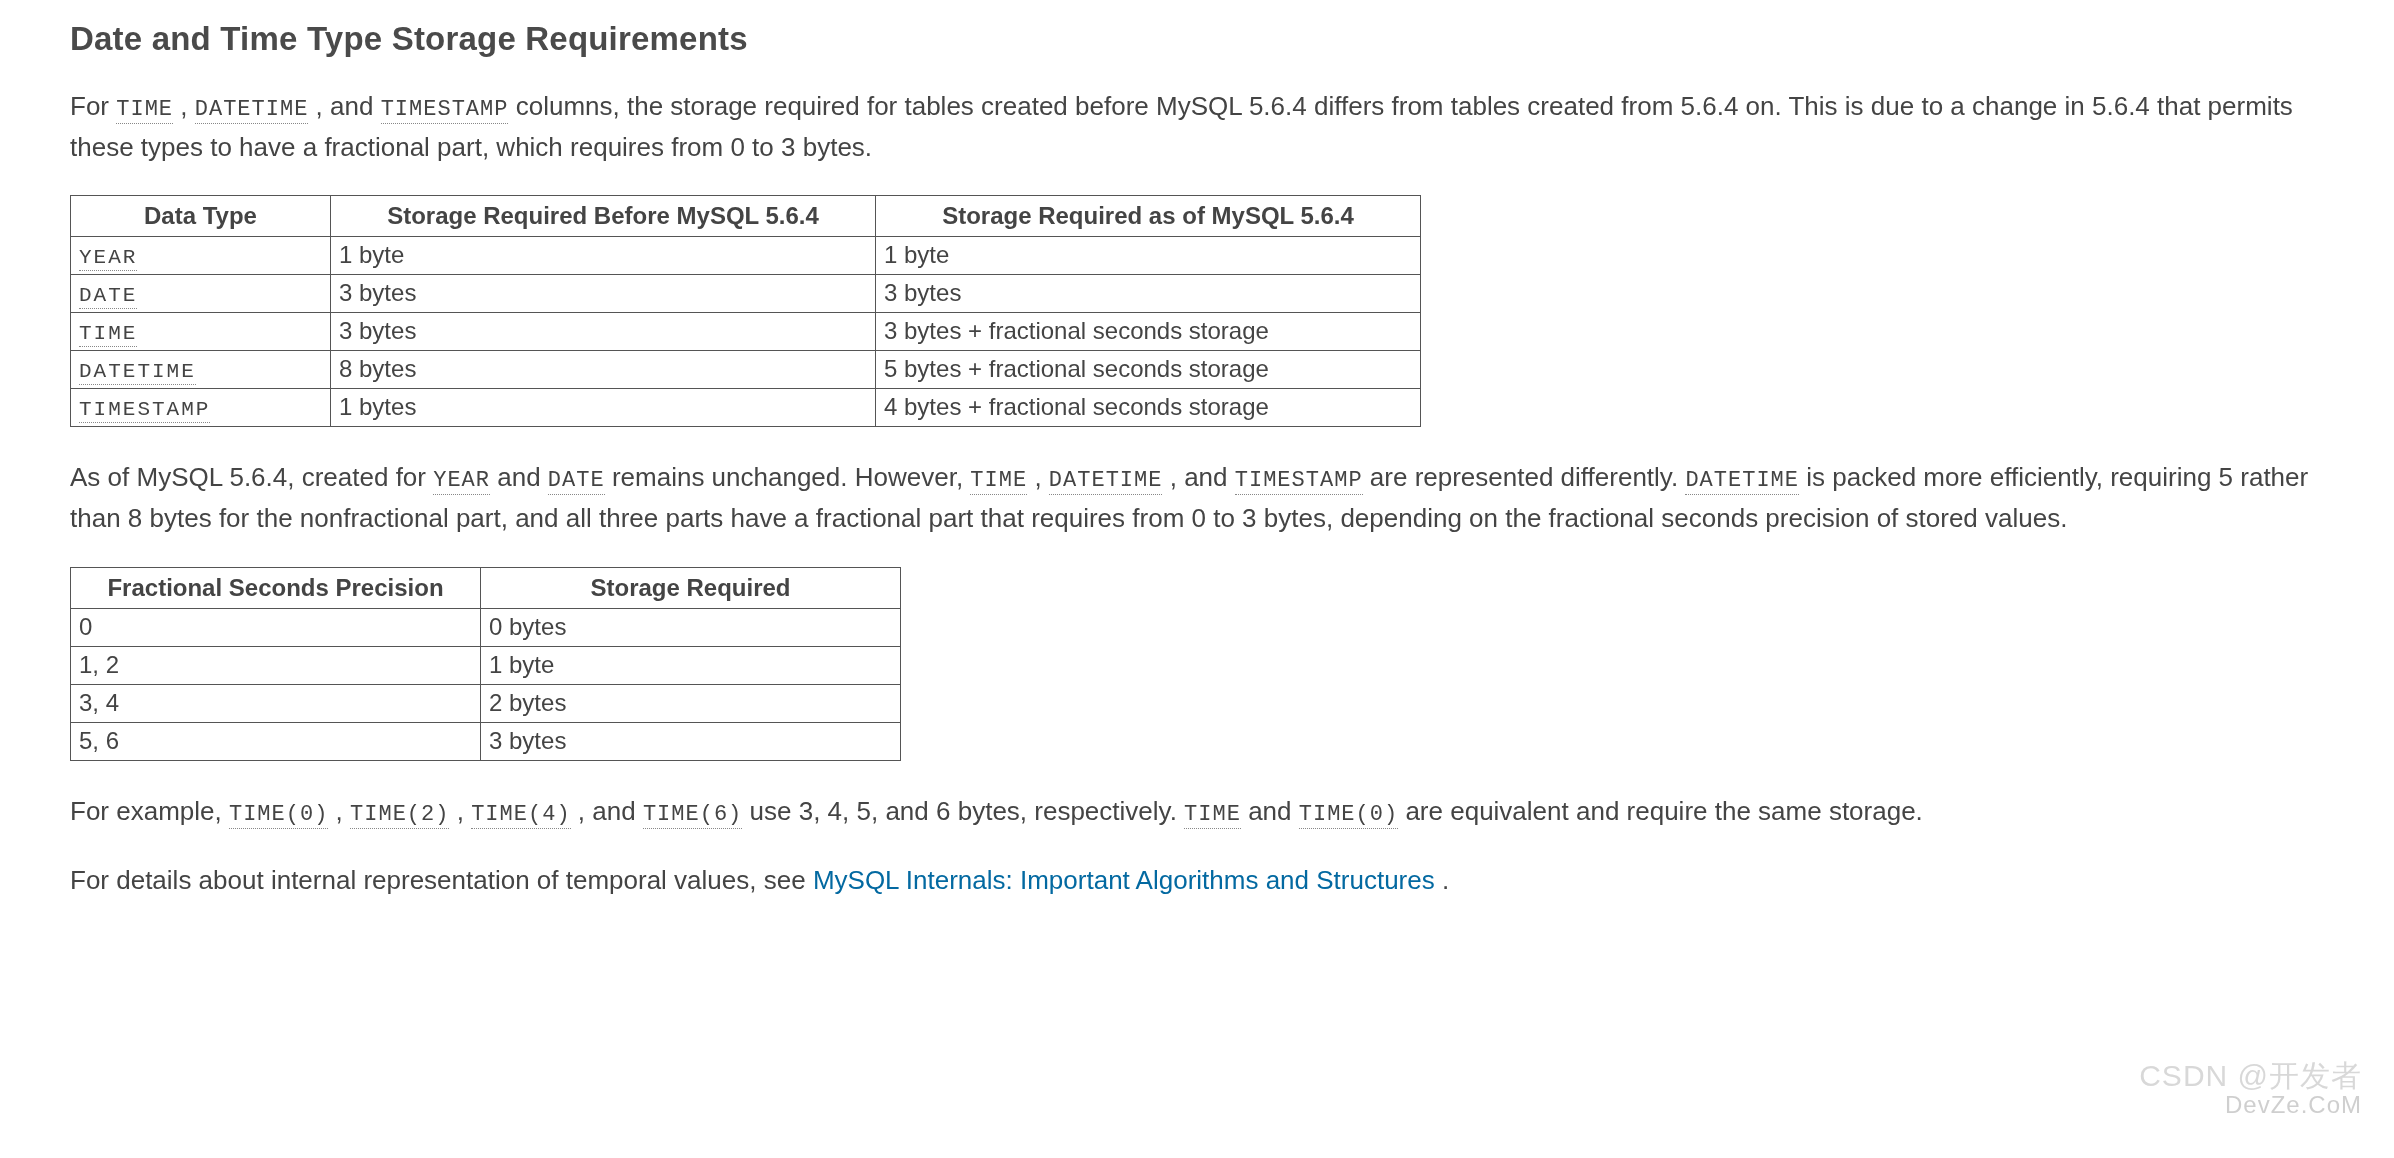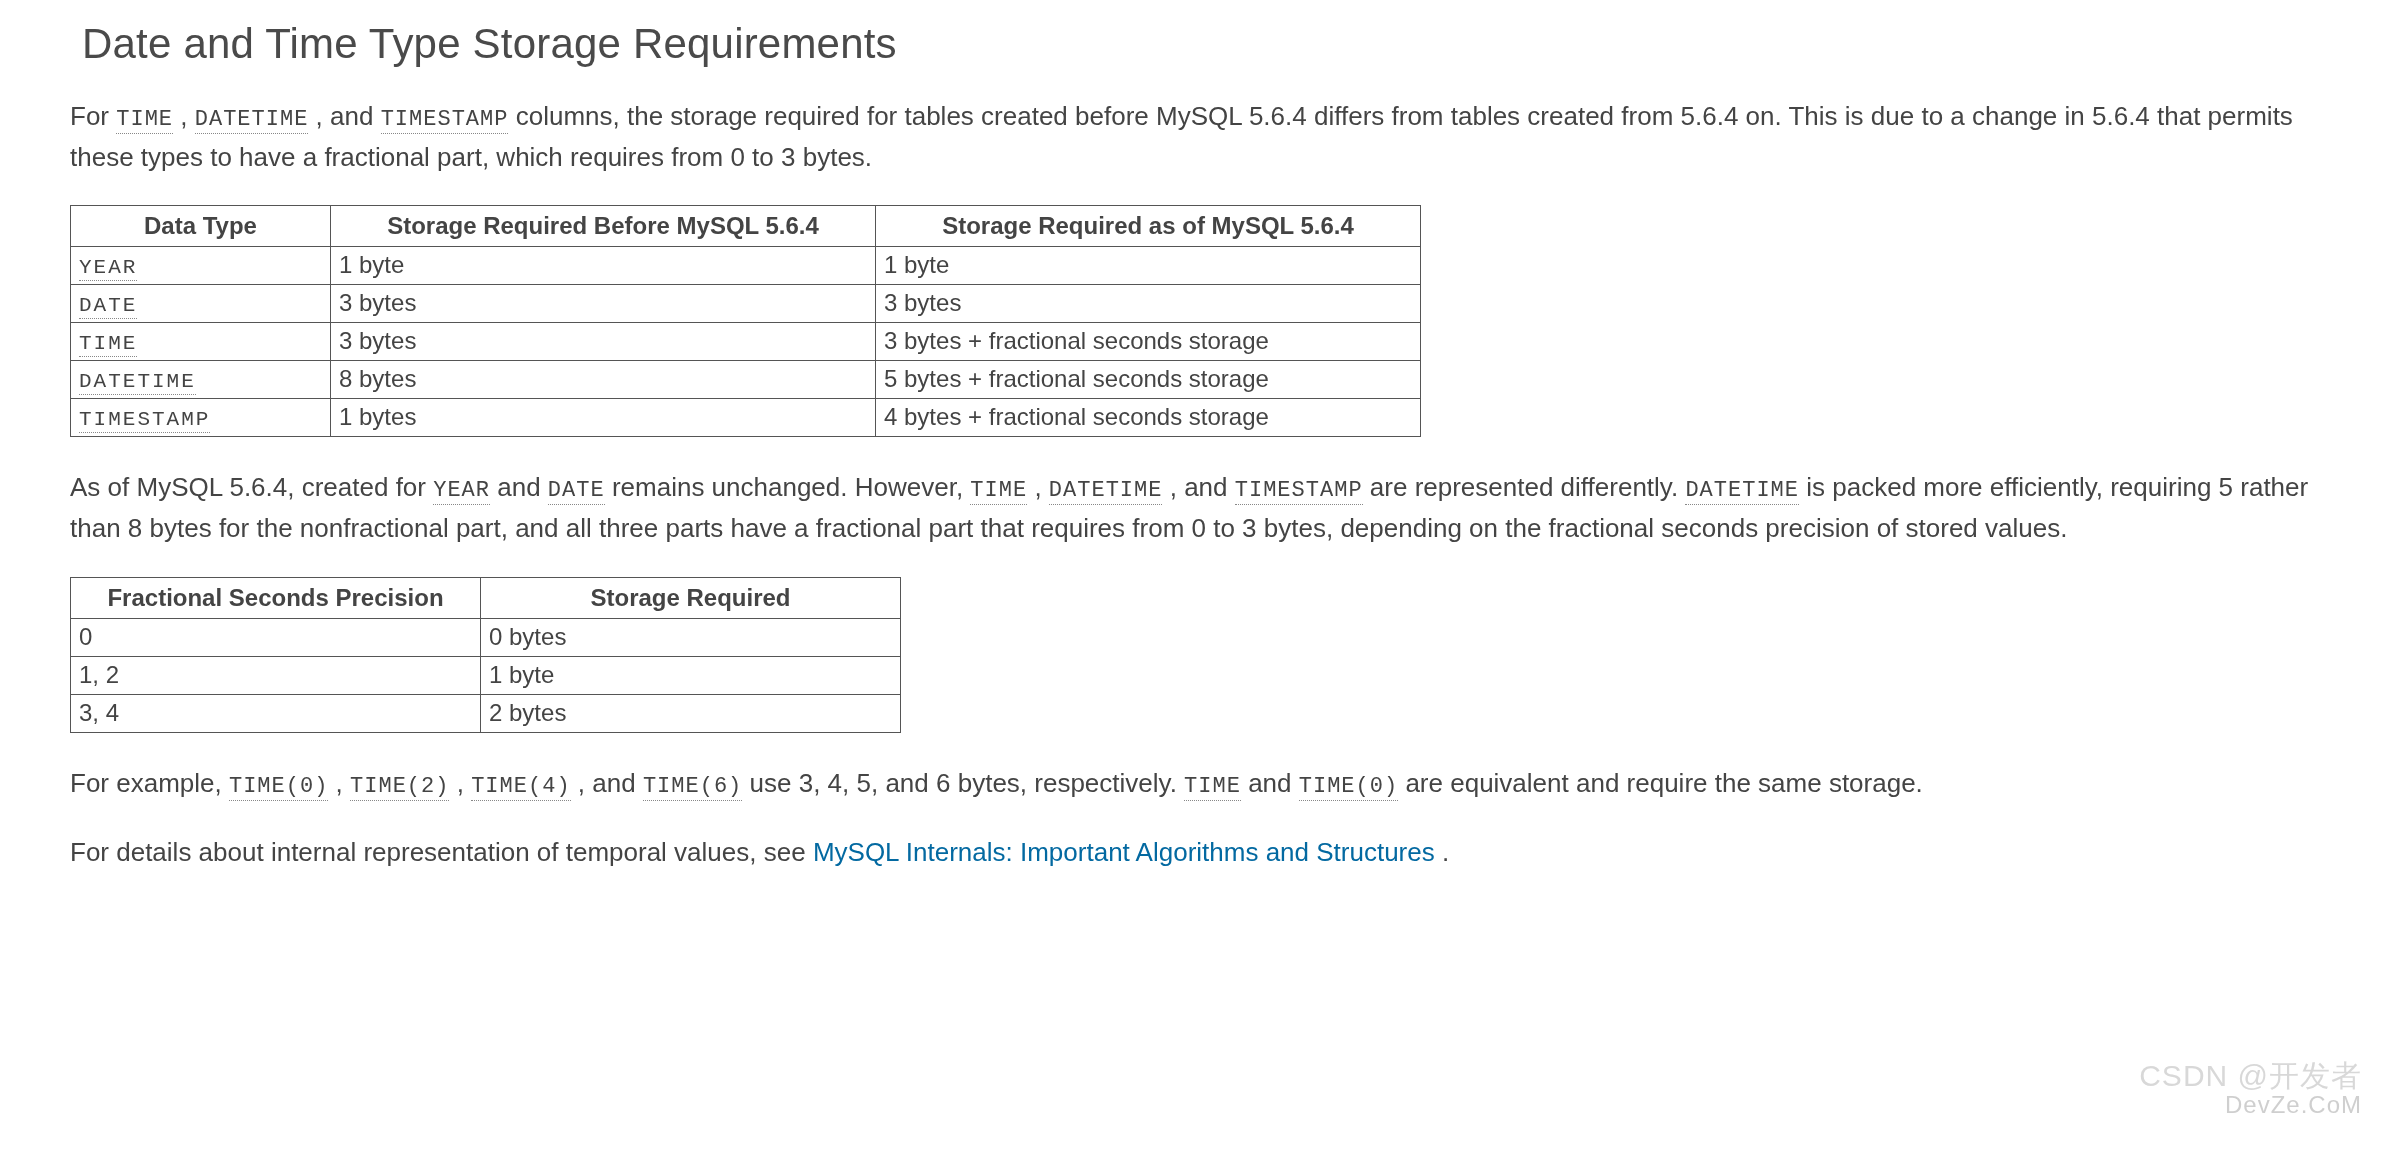--- a/index.html
+++ b/index.html
@@ -9,24 +9,24 @@
     background: #ffffff;
     color: #333333;
     font-family: "Helvetica Neue", Helvetica, Arial, sans-serif;
     -webkit-font-smoothing: antialiased;
   }
   .page {
     padding: 20px 70px 60px 70px;
     box-sizing: border-box;
   }
   h2.title {
-    font-size: 42px;
-    font-weight: 400;
+    font-size: 33px;
+    font-weight: 700;
     color: #4a4a4a;
-    margin: 0 0 28px 12px;
+    margin: 0 0 28px 0;
     letter-spacing: 0.2px;
   }
   p.body {
     font-size: 26px;
     line-height: 1.55;
     color: #444444;
     margin: 0 0 28px 0;
     max-width: 2260px;
   }
   code.tt {
@@ -179,20 +179,24 @@
         <td>0 bytes</td>
       </tr>
       <tr>
         <td>1, 2</td>
         <td>1 byte</td>
       </tr>
       <tr>
         <td>3, 4</td>
         <td>2 bytes</td>
       </tr>
+      <tr>
+        <td>5, 6</td>
+        <td>3 bytes</td>
+      </tr>
     </tbody>
   </table>
 
   <p class="body">
     <span>For example, </span>
     <code class="tt">TIME(0)</code>
     <span>, </span>
     <code class="tt">TIME(2)</code>
     <span>, </span>
     <code class="tt">TIME(4)</code>

